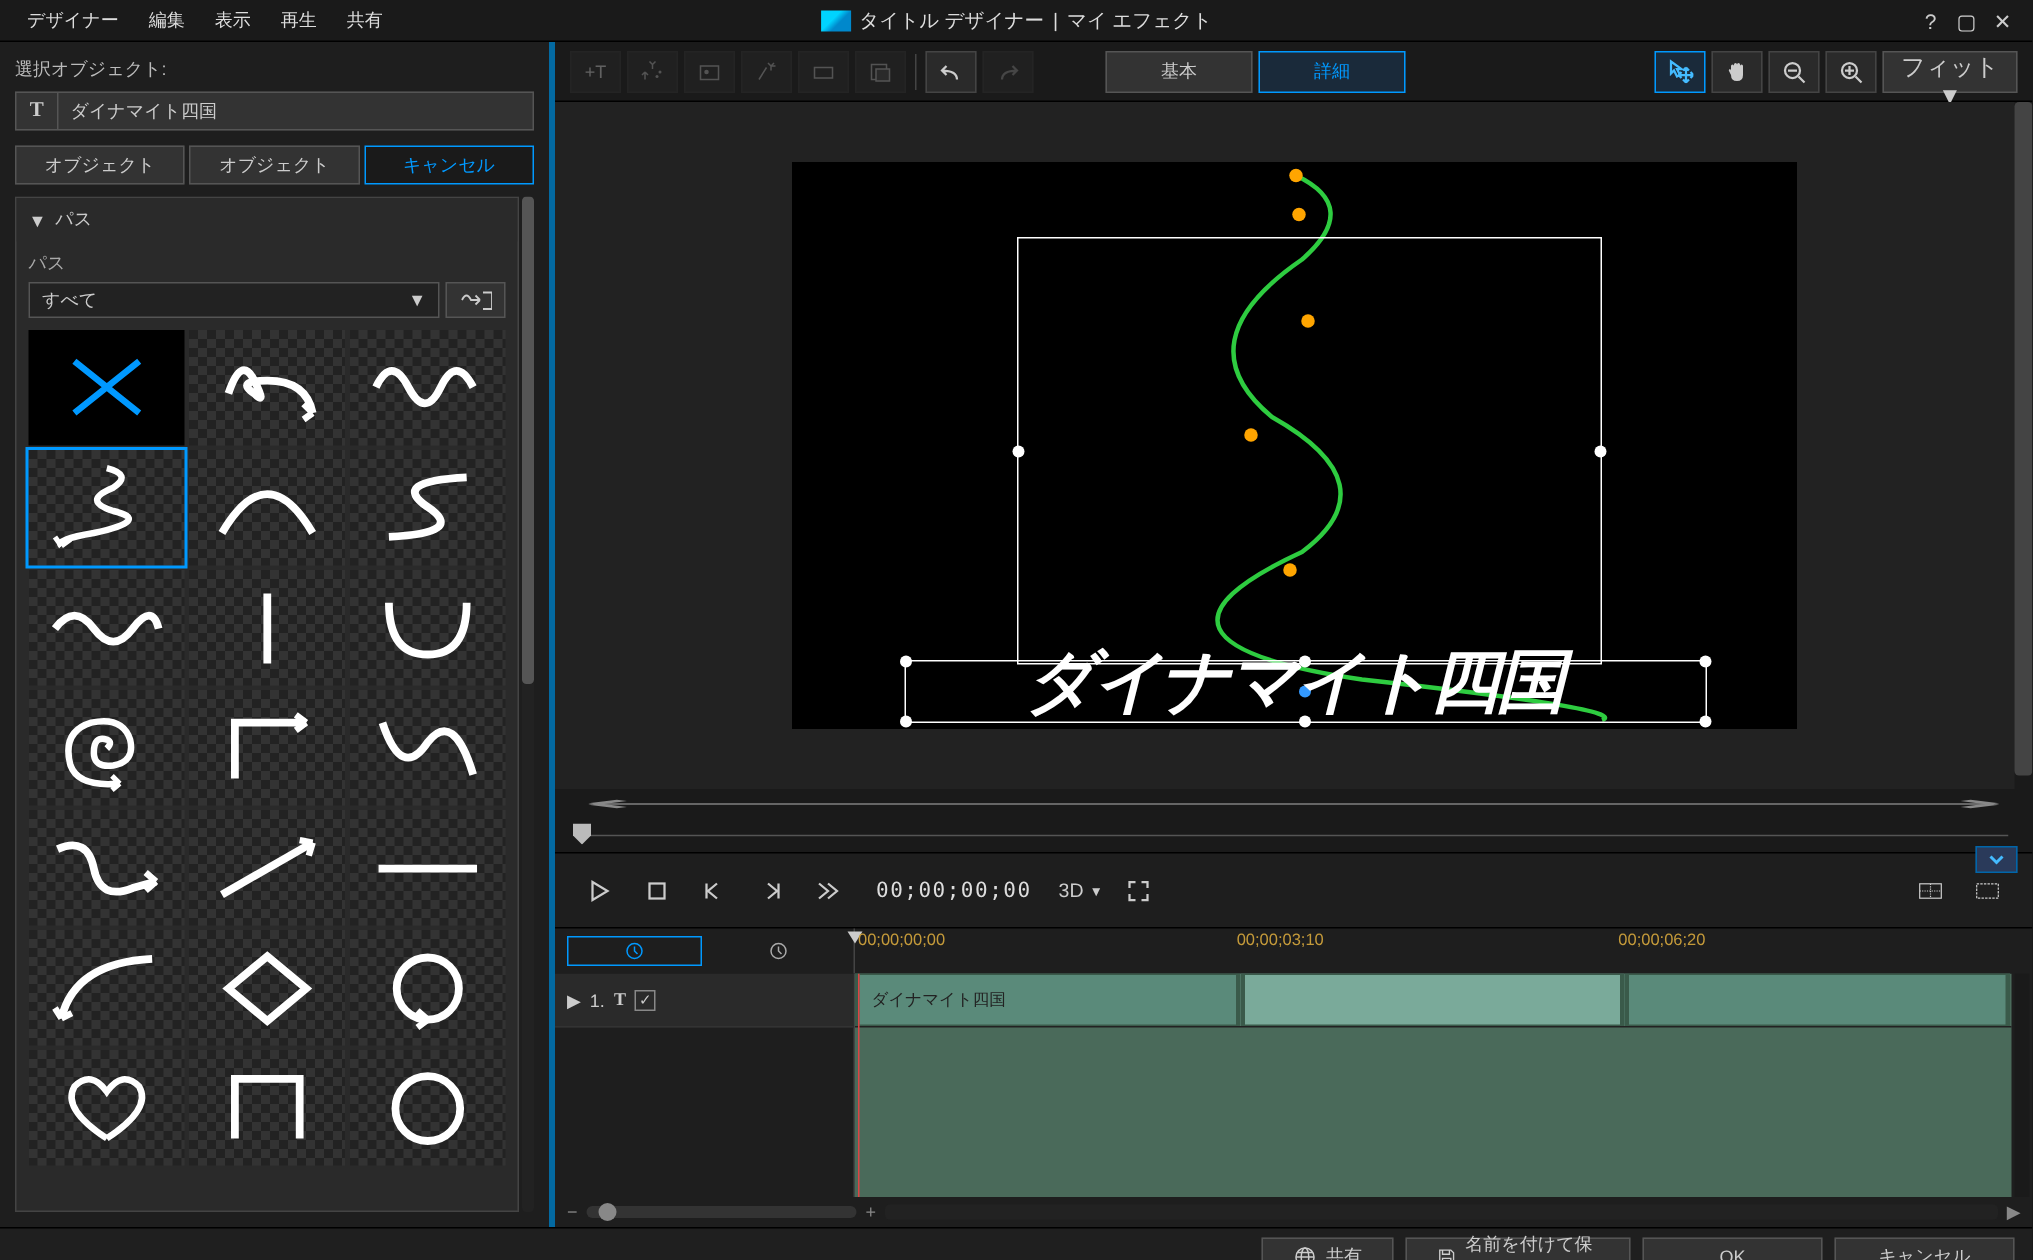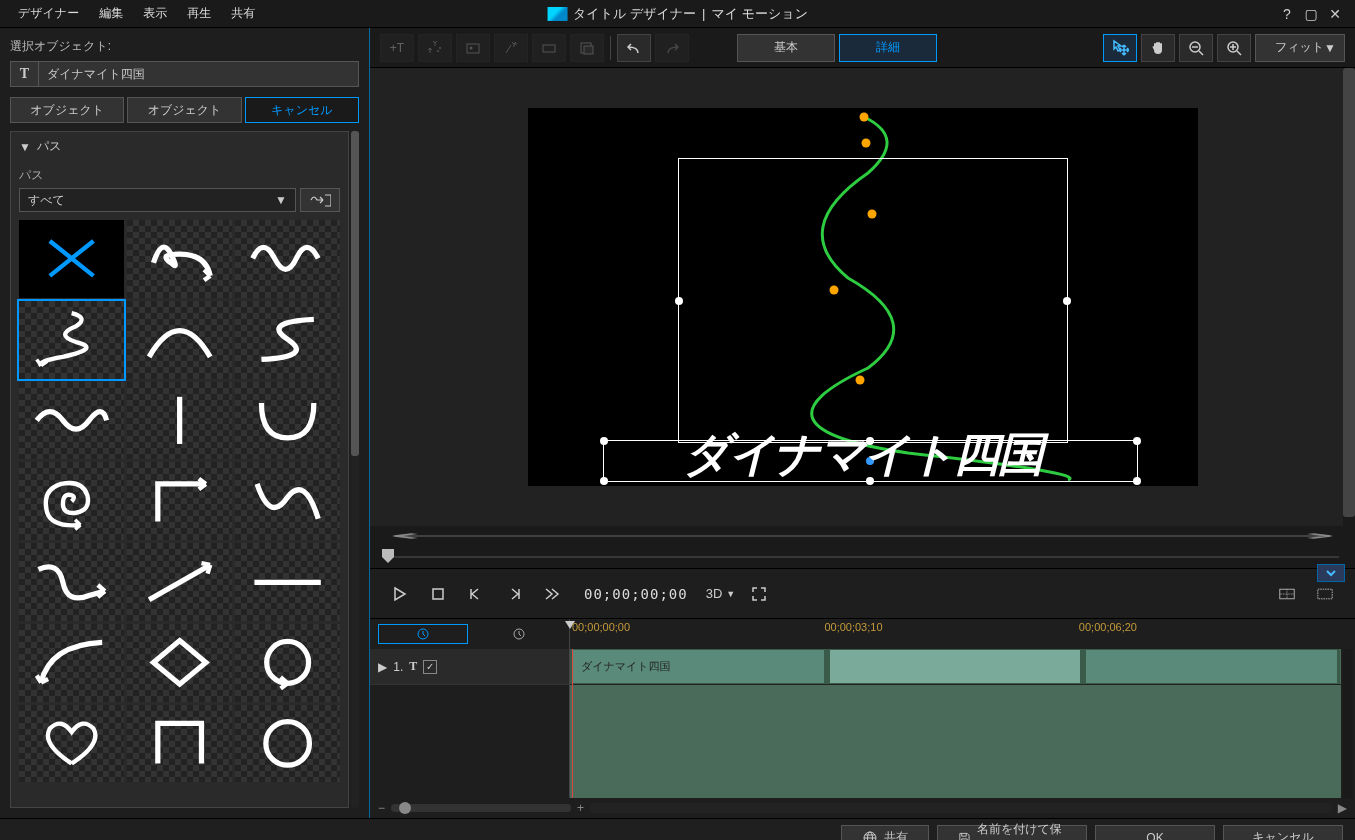--- a/index.html
+++ b/index.html
@@ -8,21 +8,21 @@
 .titlebar { height: 28px; background: #1a1a1a; display: flex; align-items: center; padding: 0 8px; position: relative; border-bottom: 1px solid #000; }
 .menu { display: flex; gap: 0; }
 .menu-item { padding: 4px 10px; cursor: pointer; font-size: 12px; color: #ddd; }
 .title-center { position: absolute; left: 50%; transform: translateX(-50%); display: flex; align-items: center; gap: 6px; font-size: 13px; color: #ddd; }
 .logo-icon { width: 20px; height: 14px; background: linear-gradient(135deg, #00d4ff 40%, #0088cc 60%); display: inline-block; }
 .win-controls { position: absolute; right: 8px; display: flex; gap: 0px; }
 .win-ctrl { width: 24px; height: 20px; display: flex; align-items: center; justify-content: center; font-size: 14px; color: #ccc; cursor: pointer; }
 
 .main-container { display: flex; height: 790px; }
 
-.left-panel { width: 370px; background: #1e1e1e; border-right: 1px solid #0369a1; padding: 10px; display: flex; flex-direction: column; }
+.left-panel { width: 370px; background: #1e1e1e; border-right: 4px solid #0369a1; padding: 10px; display: flex; flex-direction: column; }
 .sel-label { font-size: 12px; color: #bbb; margin-bottom: 6px; }
 .obj-input { display: flex; align-items: center; background: #333; border: 1px solid #555; height: 26px; margin-bottom: 10px; }
 .obj-input-icon { width: 28px; height: 24px; display: flex; align-items: center; justify-content: center; border-right: 1px solid #555; font-family: serif; font-weight: bold; font-size: 14px; }
 .obj-input-text { padding: 0 8px; font-size: 12px; flex: 1; }
 
 .tab-row { display: flex; gap: 3px; margin-bottom: 8px; }
 .tab { flex: 1; height: 26px; background: #333; border: 1px solid #555; display: flex; align-items: center; justify-content: center; font-size: 12px; cursor: pointer; }
 .tab.active { border-color: #0099ff; color: #0099ff; background: #1a1a1a; }
 
 .section-area { flex: 1; display: flex; overflow: hidden; }
@@ -47,21 +47,21 @@
 
 .right-panel { flex: 1; display: flex; flex-direction: column; background: #1a1a1a; }
 
 .toolbar { height: 40px; display: flex; align-items: center; padding: 6px 10px; gap: 4px; border-bottom: 1px solid #000; }
 .tb-btn { width: 34px; height: 28px; background: #2a2a2a; border: 1px solid #444; display: flex; align-items: center; justify-content: center; cursor: pointer; font-size: 12px; }
 .tb-btn.disabled { opacity: 0.4; border-color: #333; }
 .tb-sep { width: 1px; height: 24px; background: #444; margin: 0 2px; }
 .tb-tab { width: 98px; height: 28px; background: #333; border: 1px solid #555; display: flex; align-items: center; justify-content: center; font-size: 12px; cursor: pointer; }
 .tb-tab.active { border-color: #0099ff; color: #0099ff; background: #1a2a3a; text-align: center; }
 .tb-btn.active { border-color: #0099ff; background: #1a2a3a; }
-.tb-fit { width: 90px; height: 28px; background: #333; border: 1px solid #555; display: flex; align-items: center; justify-content: flex-end; padding: 0 8px; font-size: 12px; cursor: pointer; }
+.tb-fit { width: 90px; height: 28px; background: #333; border: 1px solid #555; display: flex; align-items: center; justify-content: space-between; padding: 0 8px; font-size: 16px; cursor: pointer; flex-direction: column; }
 
 .preview-area { flex: 1; display: flex; flex-direction: column; background: #222; position: relative; }
 .canvas-wrap { flex: 1; position: relative; display: flex; align-items: center; justify-content: center; overflow: hidden; }
 .canvas { width: 670px; height: 378px; background: #000; position: relative; }
 .canvas svg { position: absolute; left: 0; top: 0; }
 .title-text { position: absolute; bottom: 0; left: 50%; transform: translateX(-50%); font-size: 46px; font-weight: 900; color: #fff; white-space: nowrap; font-style: italic; letter-spacing: -2px; }
 .sel-box { position: absolute; border: 1px solid #fff; }
 .sel-handle { position: absolute; width: 8px; height: 8px; background: #fff; border-radius: 50%; transform: translate(-50%, -50%); }
 .path-pt { position: absolute; width: 9px; height: 9px; background: #ffa500; border-radius: 50%; transform: translate(-50%, -50%); }
 .right-scroll { position: absolute; right: 0; top: 0; width: 12px; height: 100%; background: #1a1a1a; }
@@ -115,21 +115,21 @@
     <div class="menu-item">デザイナー</div>
     <div class="menu-item">編集</div>
     <div class="menu-item">表示</div>
     <div class="menu-item">再生</div>
     <div class="menu-item">共有</div>
   </div>
   <div class="title-center">
     <span class="logo-icon"></span>
     <span>タイトル デザイナー</span>
     <span>|</span>
-    <span>マイ モーション</span>
+    <span>マイ エフェクト</span>
   </div>
   <div class="win-controls">
     <div class="win-ctrl">?</div>
     <div class="win-ctrl">▢</div>
     <div class="win-ctrl">✕</div>
   </div>
 </div>
 
 <div class="main-container">
 

